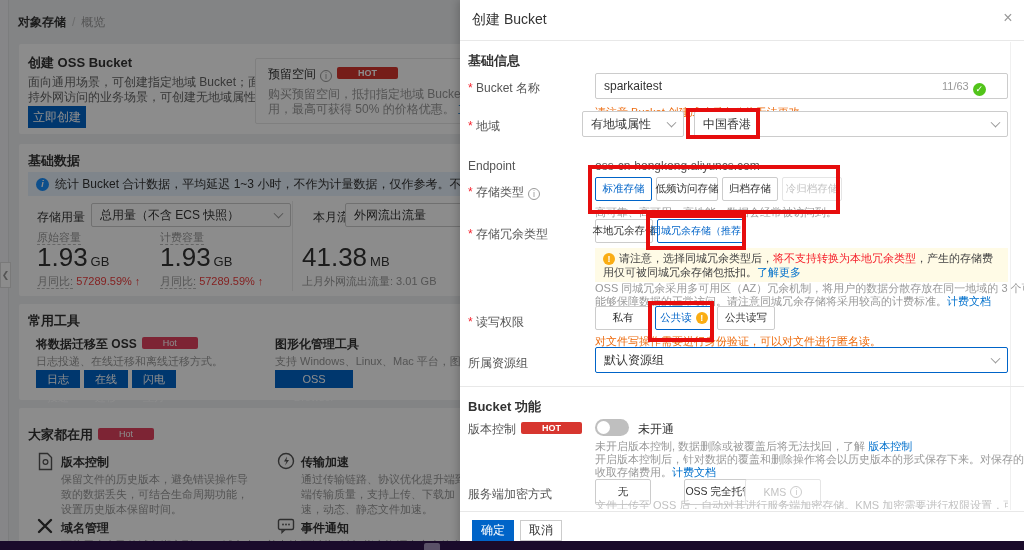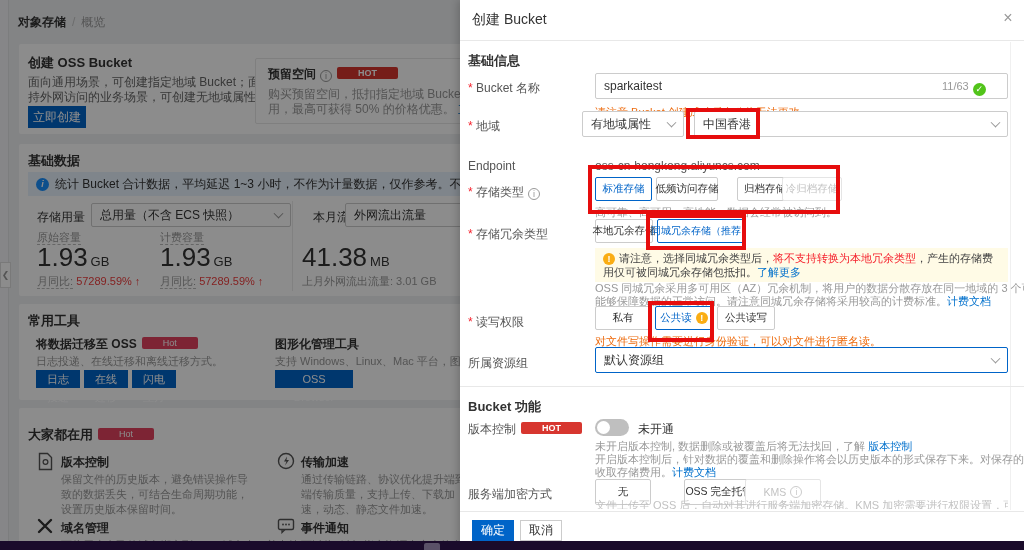--- a/index.html
+++ b/index.html
@@ -84,21 +84,21 @@
       <span class="root">对象存储</span><span class="sep">/</span><span class="cur">概览</span>
     </div>
 
     <div class="card" style="left:19px;top:44px;width:640px;height:90px;">
       <div class="abs card-title" style="left:9px;top:10px;">创建 OSS Bucket</div>
       <div class="abs" style="left:9px;top:30px;color:#666;">面向通用场景，可创建指定地域 Bucket；面向对地域属性不敏感且仅支</div>
       <div class="abs" style="left:9px;top:45px;color:#666;">持外网访问的业务场景，可创建无地域属性 Bucket。</div>
       <button class="abs btn-primary" style="left:9px;top:62px;width:58px;height:22px;">立即创建</button>
       <div class="panel" style="left:236px;top:14px;width:396px;height:66px;">
         <div class="abs" style="left:12px;top:7px;white-space:nowrap;">
-          <span style="font-weight:bold;">预留空间</span><span class="info-circle">i</span><span class="hot-badge">HOT</span>
+          <span style="font-weight:normal;">预留空间</span><span class="info-circle">i</span><span class="hot-badge">HOT</span>
         </div>
         <div class="abs muted" style="left:12px;top:27px;white-space:nowrap;">购买预留空间，抵扣指定地域 Bucket 的标准存储-本地冗</div>
         <div class="abs" style="left:12px;top:42px;white-space:nowrap;">
           <span class="muted">用，最高可获得 50% 的价格优惠。</span>
           <span class="link">立即购买 &gt;</span>
         </div>
       </div>
     </div>
 
     <div class="card" style="left:19px;top:144px;width:640px;height:152px;">
@@ -219,21 +219,21 @@
     </div>
 
     <div class="abs flabel" style="left:8px;top:159px;">Endpoint</div>
     <div class="abs" style="left:135px;top:159px;color:#555;">oss-cn-hongkong.aliyuncs.com</div>
 
     <div class="abs" style="left:8px;top:184px;white-space:nowrap;">
       <span class="flabel req">存储类型</span><span class="info-circle">i</span>
     </div>
     <div class="opt selected" style="left:135px;top:177px;width:57px;">标准存储</div>
     <div class="opt" style="left:196px;top:177px;width:62px;">低频访问存储</div>
-    <div class="opt" style="left:277px;top:177px;width:56px;">归档存储</div>
+    <div class="opt" style="left:262px;top:177px;width:56px;">归档存储</div>
     <div class="opt disabled" style="left:322px;top:177px;width:60px;">冷归档存储</div>
     <div class="abs para" style="left:135px;top:206px;">高可靠、高可用、高性能，数据会经常被访问到。</div>
 
     <div class="abs flabel req" style="left:8px;top:226px;">存储冗余类型</div>
     <div class="opt" style="left:135px;top:219px;width:58px;">本地冗余存储</div>
     <div class="opt selected" style="left:197px;top:219px;width:88px;font-size:10px;">同城冗余存储（推荐）</div>
 
     <div class="notice" style="left:135px;top:248px;width:413px;">
       <span class="w-icon">!</span><span>请注意，选择同城冗余类型后，</span><span class="red-txt">将不支持转换为本地冗余类型</span><span>，产生的存储费用仅可被同城冗余存储包抵扣。</span><span class="link">了解更多</span>
     </div>

